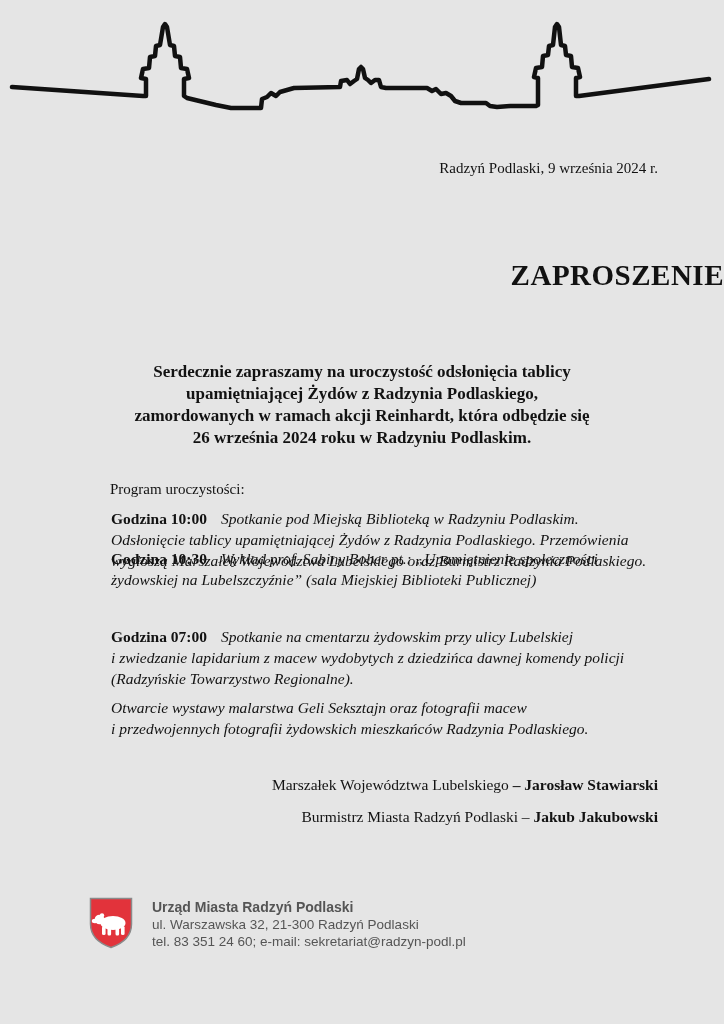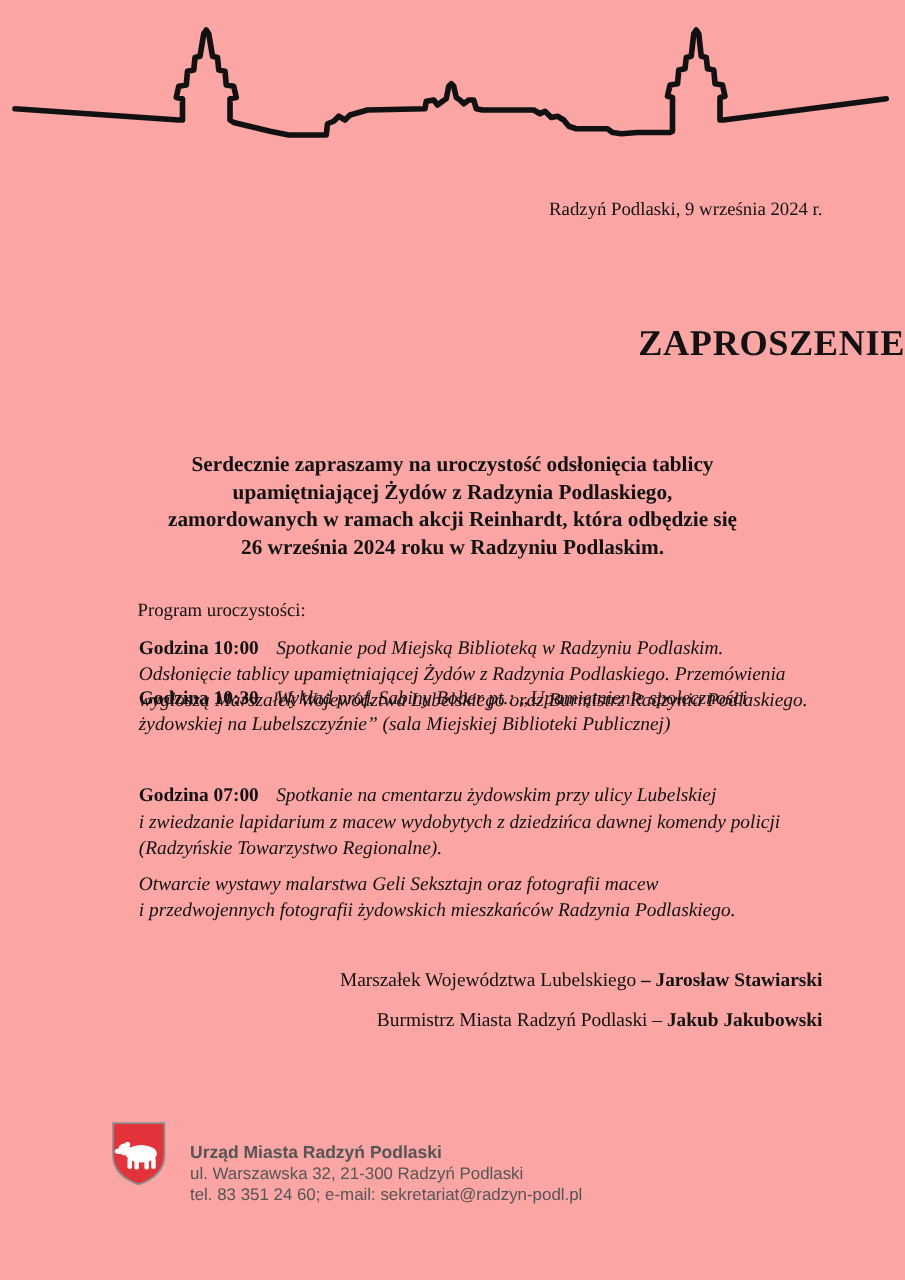--- a/index.html
+++ b/index.html
@@ -1,20 +1,20 @@
 <!DOCTYPE html>
 <html><head>
 <meta charset="utf-8">
 <style>
   html, body { margin: 0; padding: 0; background: #ffffff; }
   .page {
     position: relative;
     width: 724px;
     height: 1024px;
-    background: #fca5a5;
+    background: #e5e5e5;
     font-family: "Liberation Serif", serif;
     color: #121212;
     overflow: hidden;
   }
   .skyline { position: absolute; top: 6px; left: 0; width: 724px; height: 122px; }
   .date-line {
     position: absolute; top: 160px; right: 66px;
     font-size: 15px;
   }
   .page-title {
@@ -51,21 +51,21 @@
   .sig-1 { top: 776px; }
   .sig-2 { top: 808px; }
   .sig-name { font-weight: bold; }
   .footer {
     position: absolute; top: 897px; left: 88px;
     display: flex; align-items: flex-start;
     font-family: "Liberation Sans", sans-serif;
     color: #555555;
   }
   .crest { width: 46px; height: 52px; flex: 0 0 auto; }
-  .footer-text { margin-left: 18px; margin-top: 16px; font-size: 13.5px; line-height: 17px; }
+  .footer-text { margin-left: 18px; margin-top: 2px; font-size: 13.5px; line-height: 17px; }
   .org-name { font-weight: bold; font-size: 14px; }
 </style>
 </head>
 <body>
 
 <div class="page">
 
   <svg class="skyline" viewBox="0 0 724 122" fill="none" xmlns="http://www.w3.org/2000/svg">
     <polyline points="12,81 143,90 146,90 146,73 141,72 143,63 149,62 150,51 155,50 156,40 160,39 163,21 165,18 167,21 170,39 174,40 175,50 180,51 181,62 187,63 189,72 184,73 184,90 187,92 216,99 231,102 261,102 262,93 267,91 271,87 276,90 280,86 287,84 294,82 340,81 341,75 347,74 350,78 354,75 357,73 359,63 361,61 363,63 365,72 368,74 371,77 375,74 379,74 381,81 386,82 427,82 432,85 436,83 441,88 446,87 451,90 455,95 461,97 486,97 490,100 497,101 510,100 536,100 538,99 538,72 534,71 536,62 542,61 543,50 548,49 549,40 553,39 555,21 557,18 559,21 561,39 565,40 566,49 571,50 572,61 578,62 580,71 576,72 576,90 579,90 640,82 709,73" stroke="#111111" stroke-width="4.5" stroke-linejoin="round" stroke-linecap="round"></polyline>
   </svg>

